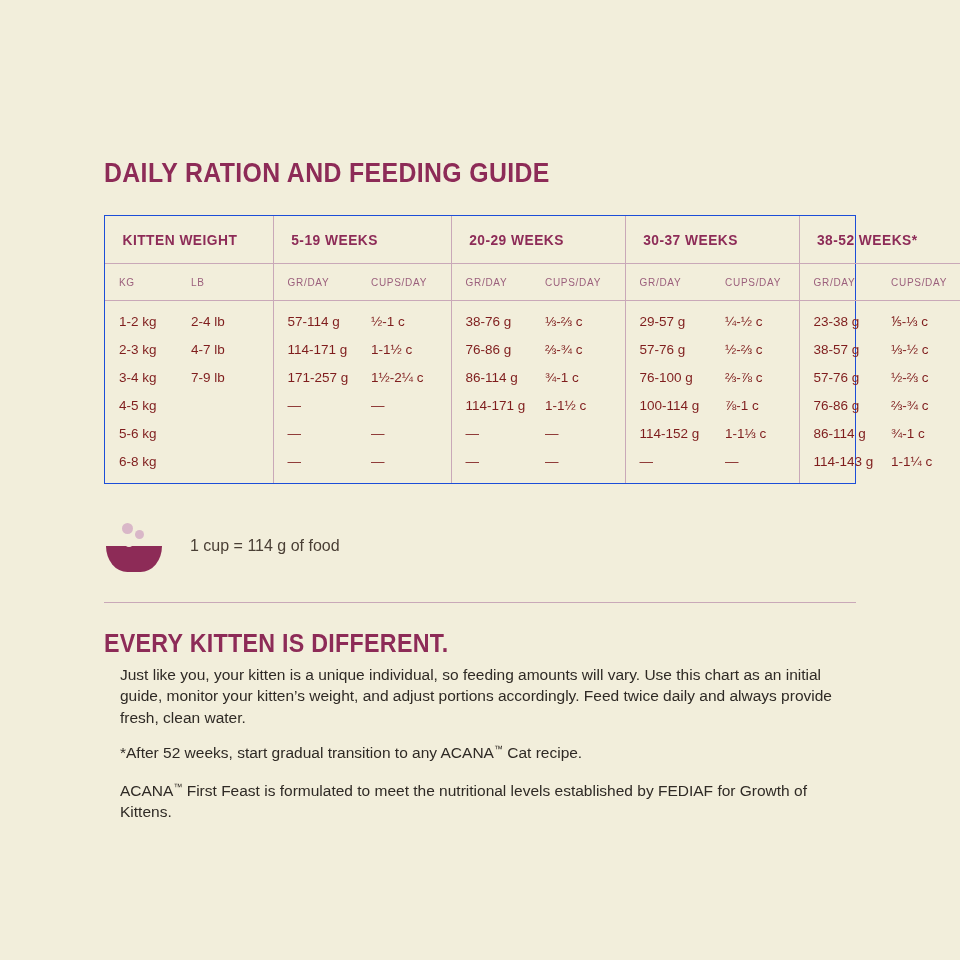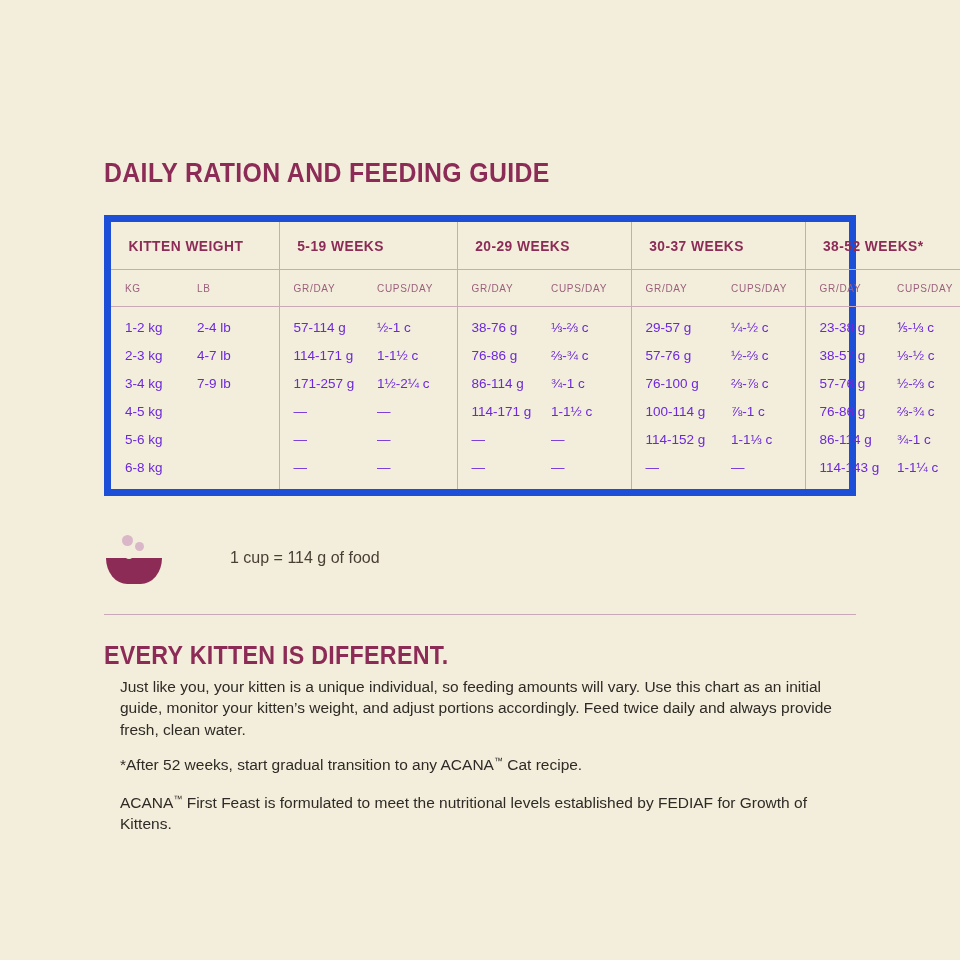--- a/index.html
+++ b/index.html
@@ -30,21 +30,21 @@
     letter-spacing: 0.4px;
     color: #8d2b57;
     text-transform: uppercase;
     transform: scaleX(0.92);
     transform-origin: left center;
   }
 
   
   .table-wrap {
     margin-top: 26px;
-    border: 7px solid #1d4ed8;
+    border: 1px solid #1d4ed8;
     border-collapse: collapse;
   }
   table.ration {
     border-collapse: collapse;
     width: 744px;
     table-layout: fixed;
   }
   table.ration td, table.ration th {
     padding: 0;
     margin: 0;
@@ -72,35 +72,34 @@
     font-family: "Liberation Sans Narrow", "Liberation Sans", sans-serif;
     font-size: 10px;
     letter-spacing: 0.7px;
     color: #9b5f7c;
     text-transform: uppercase;
     padding-left: 14px;
   }
   tr.data-row td {
     height: 28px;
     font-size: 13.5px;
-    color: #6d28d9;
+    color: #7f1d1d;
     padding-left: 14px;
     white-space: nowrap;
   }
   tr.data-row.first td { padding-top: 6px; }
   tr.data-row.last td { padding-bottom: 8px; }
   .dash { color: #7a6f64; }
 
   
   .cupnote {
     display: flex;
     align-items: center;
     margin-top: 34px;
     height: 56px;
-    gap: 40px;
   }
   .bowl {
     position: relative;
     width: 58px;
     height: 52px;
     margin-left: 2px;
   }
   .bowl .dish {
     position: absolute;
     left: 0;

